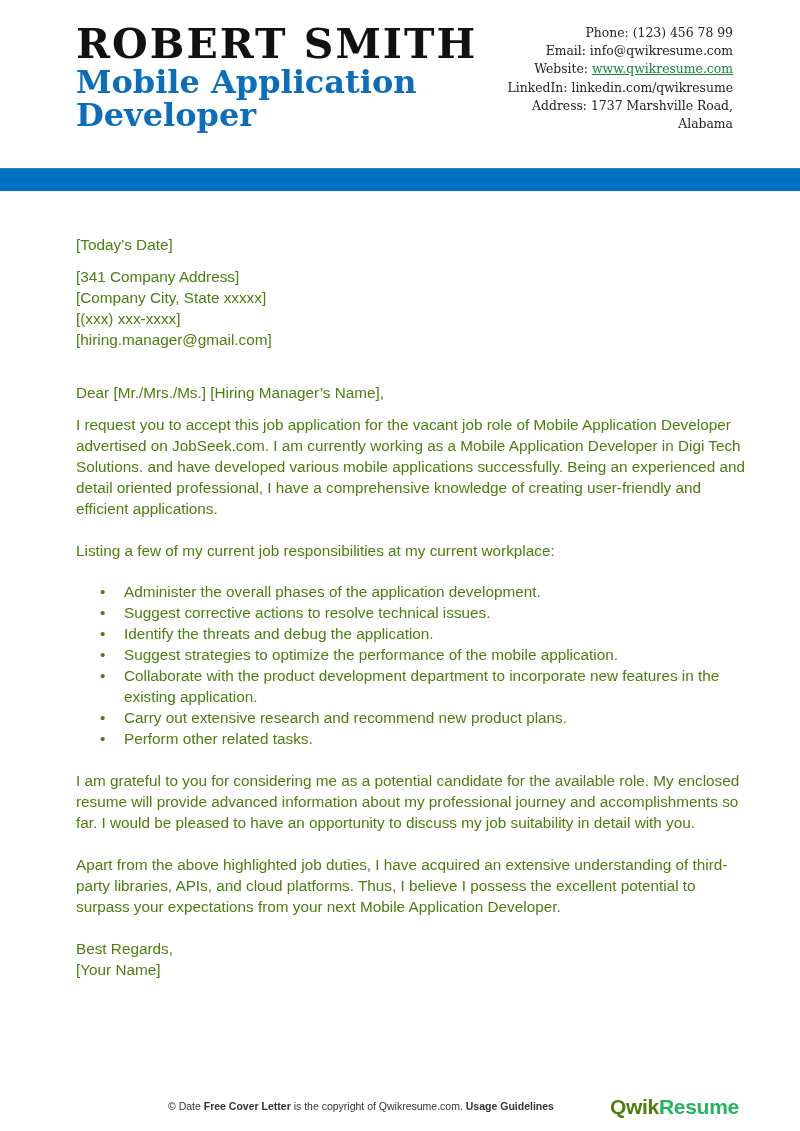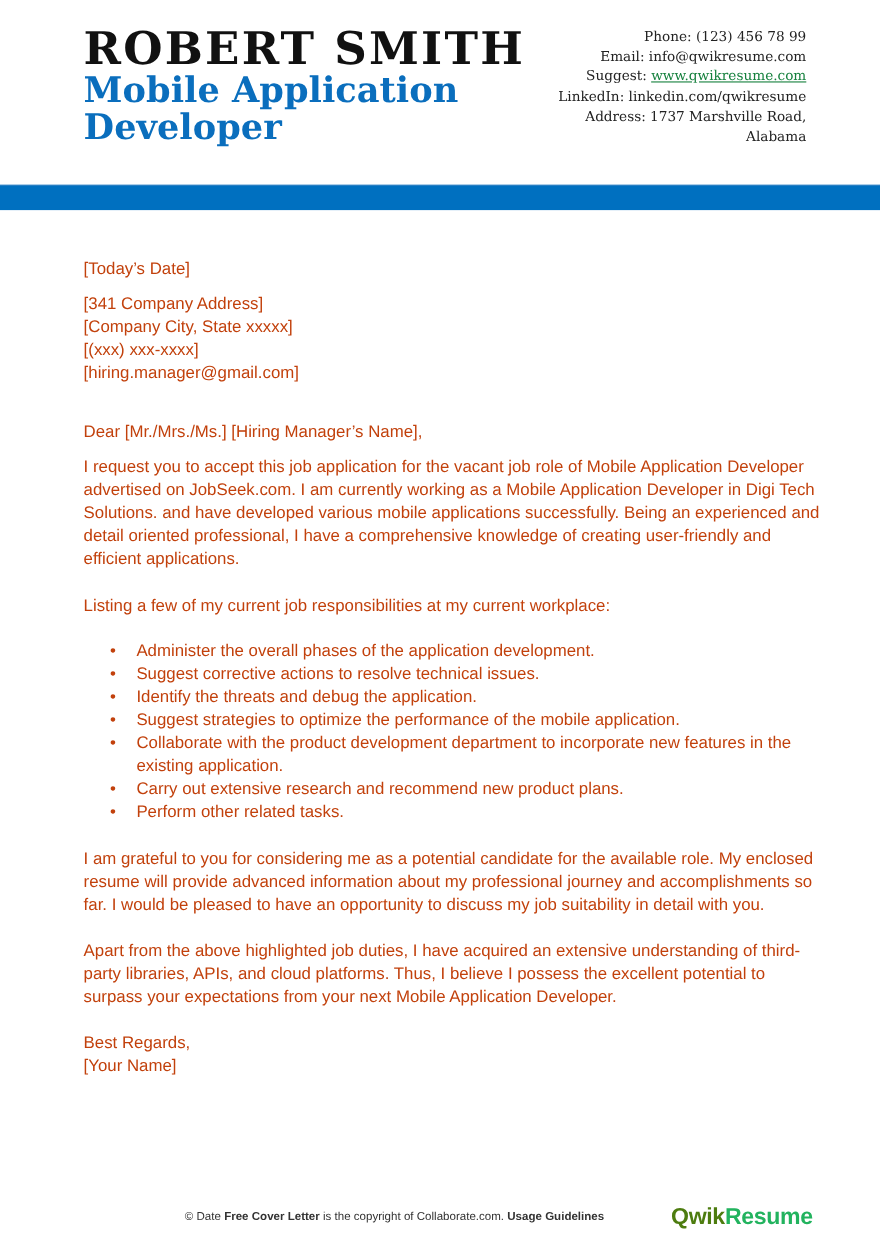--- a/index.html
+++ b/index.html
@@ -61,21 +61,21 @@
       border-top: 1px solid #2c80c4;
     }
     .letter {
       position: absolute;
       left: 76px;
       top: 234px;
       width: 670px;
       font-family: "Liberation Sans", sans-serif;
       font-size: 15.3px;
       line-height: 21px;
-      color: #c2410c;
+      color: #4d7c0f;
     }
     .letter p { margin: 0; }
     .date { margin-bottom: 11px !important; }
     .address-block { margin-bottom: 32px !important; }
     .salutation { margin-bottom: 11px !important; }
     .para { margin-bottom: 21px !important; }
     .lead { margin-bottom: 20px !important; }
     ul.duties {
       margin: 0 0 21px 0;
       padding: 0 0 0 48px;
@@ -126,21 +126,21 @@
   </style>
 </head>
 <body>
 
 <h1 class="header-name">ROBERT SMITH</h1>
 <h2 class="header-title">Mobile Application Developer</h2>
 
 <div class="contact">
   <div>Phone: (123) 456 78 99</div>
   <div>Email: info@qwikresume.com</div>
-  <div><span>Suggest: </span><span class="link">www.qwikresume.com</span></div>
+  <div><span>Website: </span><span class="link">www.qwikresume.com</span></div>
   <div>LinkedIn: linkedin.com/qwikresume</div>
   <div>Address: 1737 Marshville Road,</div>
   <div>Alabama</div>
 </div>
 
 <div class="blue-bar"></div>
 
 <div class="letter">
   <p class="date">[Today’s Date]</p>
   <div class="address-block">
@@ -161,15 +161,15 @@
     <li><span class="bullet">•</span><span>Carry out extensive research and recommend new product plans.</span></li>
     <li><span class="bullet">•</span><span>Perform other related tasks.</span></li>
   </ul>
   <p class="para">I am grateful to you for considering me as a potential candidate for the available role. My enclosed resume will provide advanced information about my professional journey and accomplishments so far. I would be pleased to have an opportunity to discuss my job suitability in detail with you.</p>
   <p class="para">Apart from the above highlighted job duties, I have acquired an extensive understanding of third-party libraries, APIs, and cloud platforms. Thus, I believe I possess the excellent potential to surpass your expectations from your next Mobile Application Developer.</p>
   <p class="closing">Best Regards,</p>
   <p>[Your Name]</p>
 </div>
 
 <div class="footer">
-  <div class="copyright"><span>© Date </span><a>Free Cover Letter</a><span> is the copyright of Collaborate.com. </span><a>Usage Guidelines</a></div>
+  <div class="copyright"><span>© Date </span><a>Free Cover Letter</a><span> is the copyright of Qwikresume.com. </span><a>Usage Guidelines</a></div>
   <div class="logo"><span class="qwik">Qwik</span><span class="resume">Resume</span></div>
 </div>
 
 </body></html>

